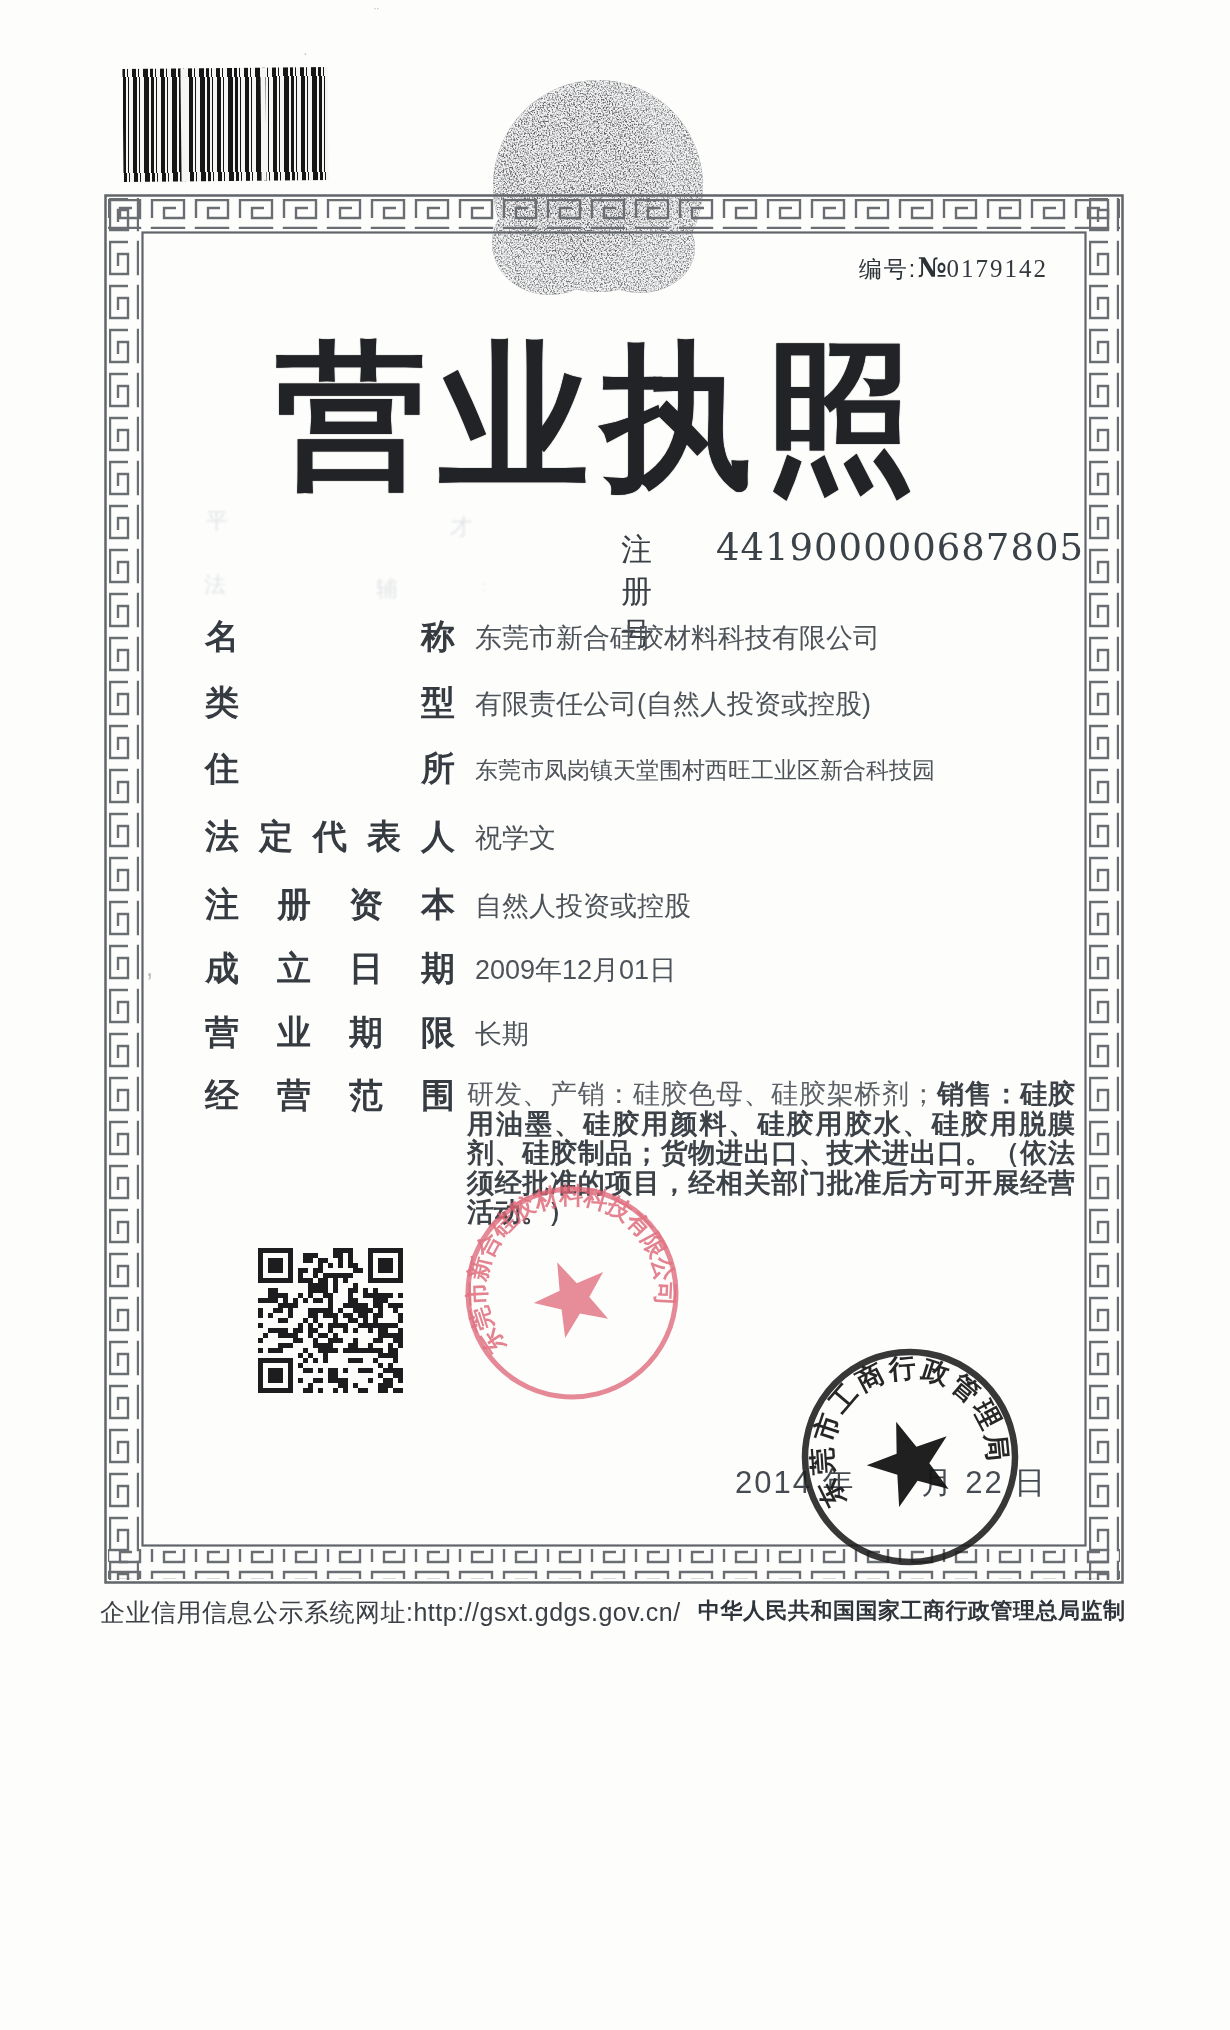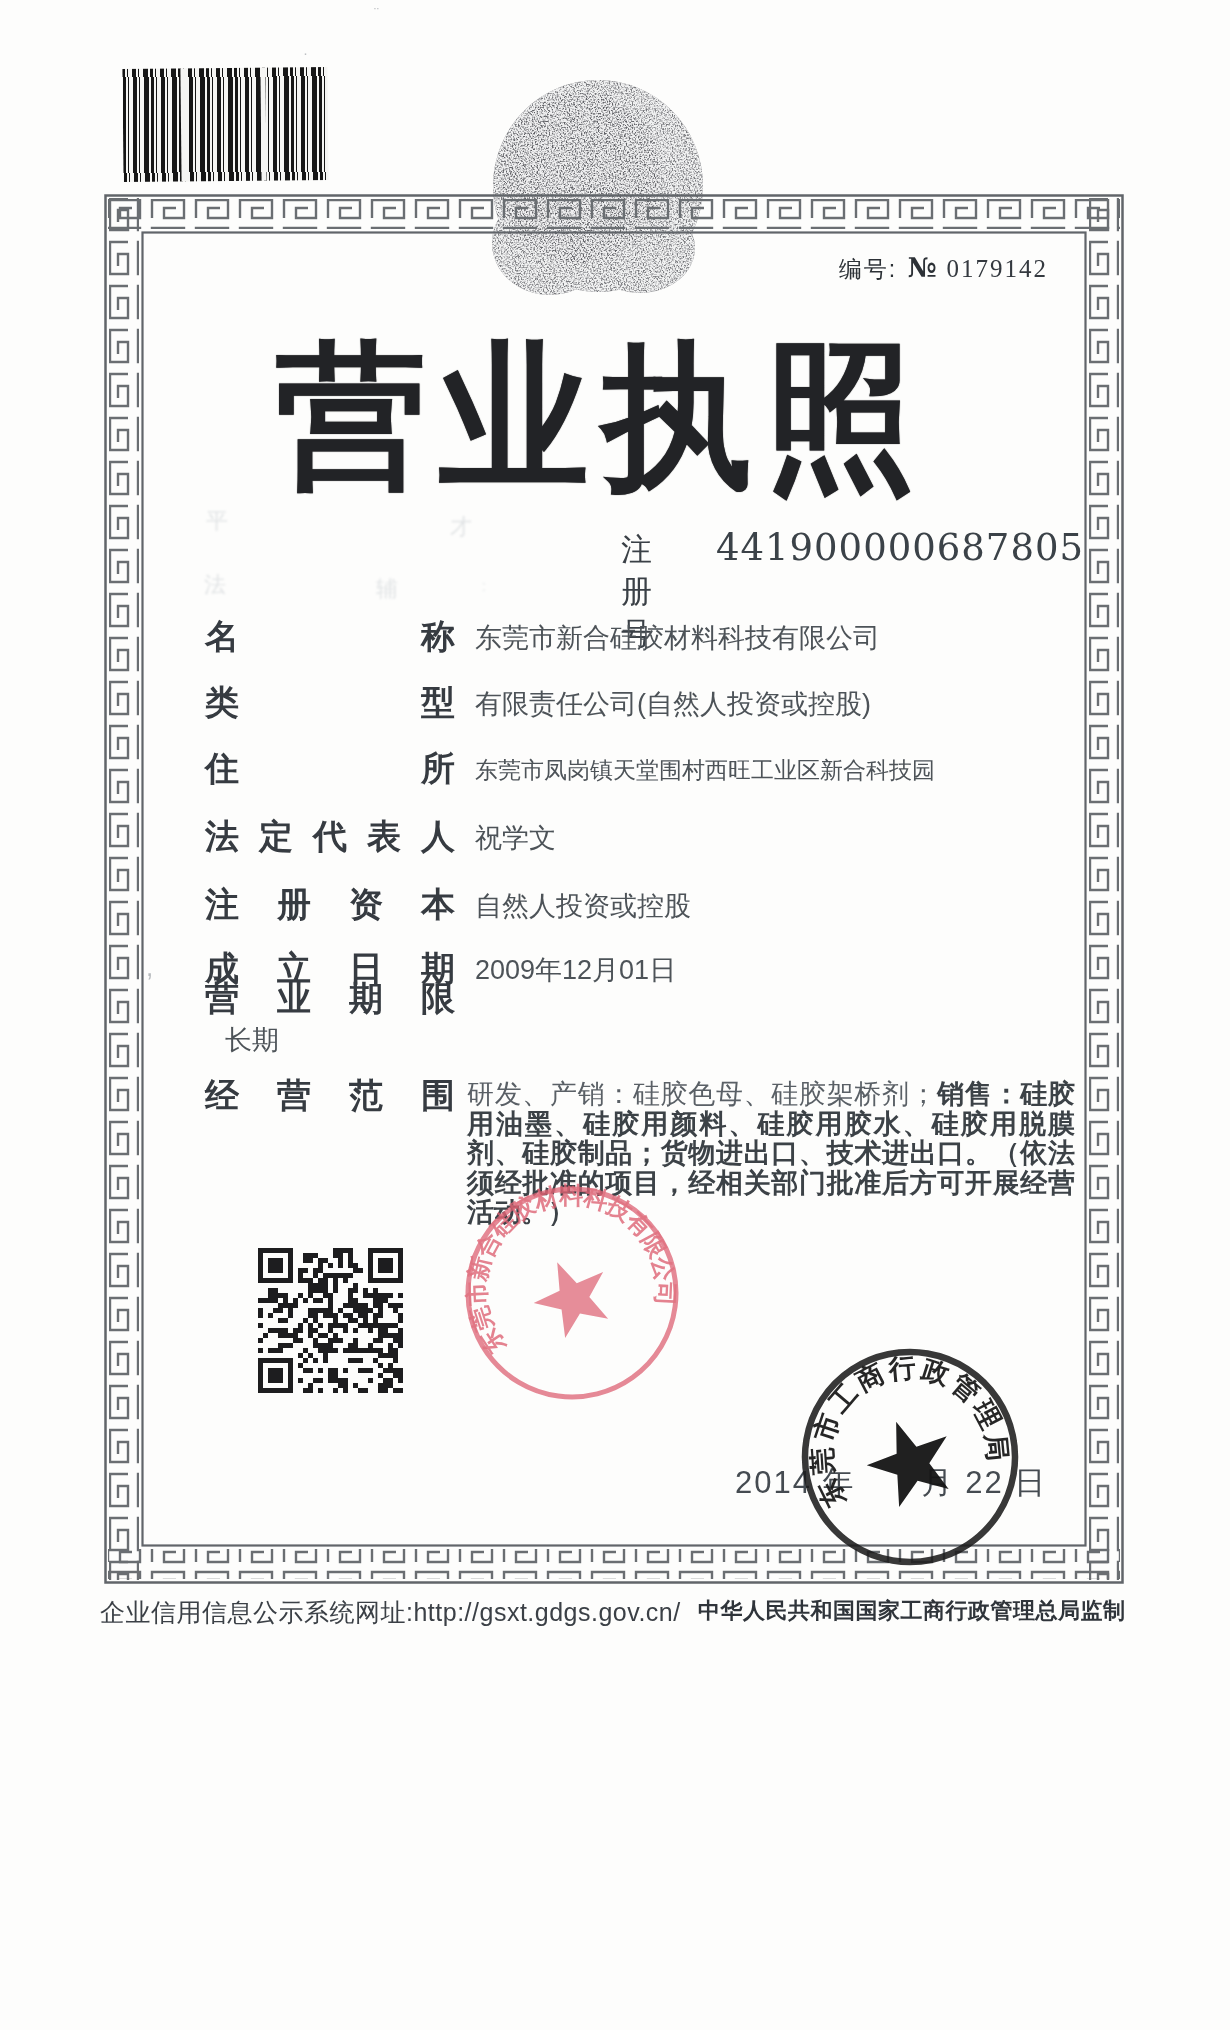--- a/index.html
+++ b/index.html
@@ -16,21 +16,21 @@
   .barcode .gap2{position:absolute;left:138px;top:0;width:5px;height:100%;background:#f5f5f3;}
   .emblem{position:absolute;left:480px;top:78px;width:236px;height:232px;}
   .topmark{position:absolute;color:#8a9096;opacity:.55;font-size:15px;}
 
   
   .frame{position:absolute;left:104px;top:194px;width:1020px;height:1390px;}
   .frame svg{position:absolute;left:0;top:0;}
   .content{position:absolute;left:144px;top:234px;width:940px;height:1310px;}
 
   
-  .serial{position:absolute;right:36px;top:18px;display:flex;align-items:baseline;gap:10px;color:#2c3136;}
+  .serial{position:absolute;right:36px;top:18px;display:flex;align-items:baseline;color:#2c3136;}
   .serial .lab{font-size:23px;letter-spacing:2px;}
   .serial .no{font-family:"DejaVu Serif",serif;font-weight:bold;font-size:27px;}
   .serial .num{font-family:Liberation Serif, serif;font-size:25px;letter-spacing:2px;color:#34393f;}
   .doc-title{position:absolute;left:132px;top:104px;width:660px;font-size:150px;line-height:150px;
     font-weight:900;letter-spacing:13px;color:#222326;transform:scaleY(1.05);transform-origin:top left;
     white-space:nowrap;text-shadow:0 0 1px #3a3a3a;}
   .regline{position:absolute;left:477px;top:292px;display:flex;align-items:baseline;}
   .regline .lab{font-size:31px;letter-spacing:13px;color:#3a4046;font-weight:500;}
   .regline .num{margin-left:28px;font-family:"DejaVu Serif",serif;font-size:37px;color:#3b4248;letter-spacing:1px;}
 
@@ -147,21 +147,21 @@
       <div class="fvalue">祝学文</div>
     </div>
     <div class="row" style="top:650px;">
       <div class="flabel">注册资本</div>
       <div class="fvalue">自然人投资或控股</div>
     </div>
     <div class="row" style="top:714px;">
       <div class="flabel">成立日期</div>
       <div class="fvalue">2009年12月01日</div>
     </div>
-    <div class="row" style="top:744px;flex-direction:column;">
+    <div class="row" style="top:778px;">
       <div class="flabel">营业期限</div>
       <div class="fvalue">长期</div>
     </div>
     <div class="row" style="top:841px;">
       <div class="flabel">经营范围</div>
       <div class="scopeval">
         <span>研发、产销：硅胶色母、硅胶架桥剂；</span><span class="bold">销售：硅胶用油墨、硅胶用颜料、硅胶用胶水、硅胶用脱膜剂、硅胶制品；货物进出口、技术进出口。（依法须经批准的项目，经相关部门批准后方可开展经营活动。）</span>
       </div>
     </div>
 

